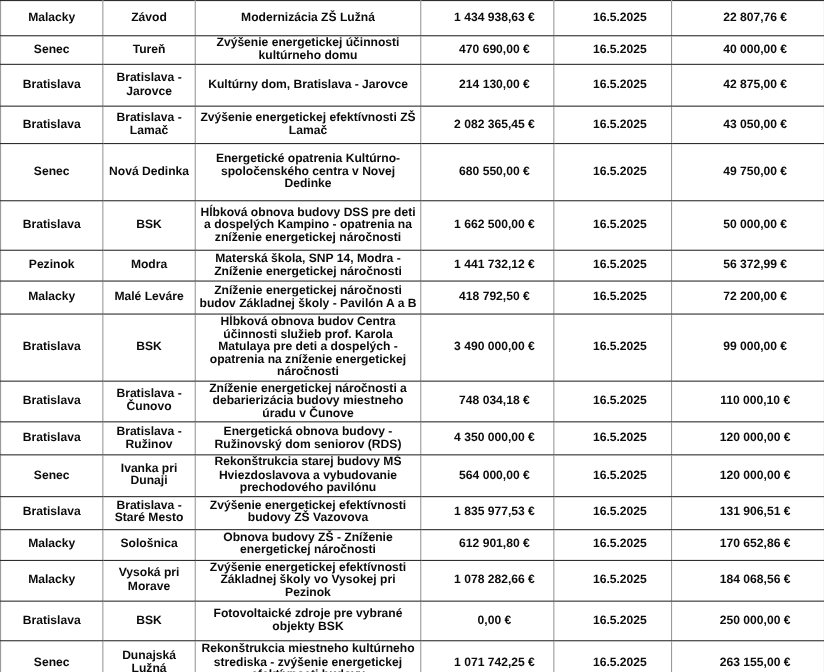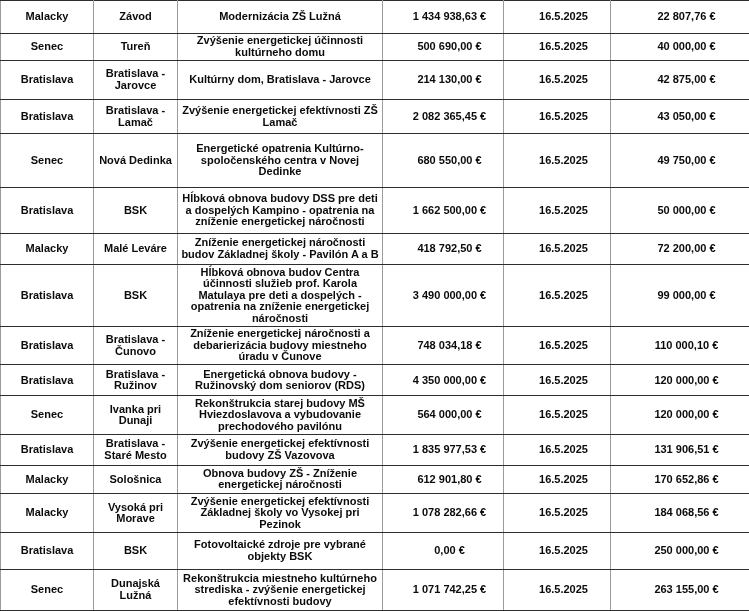--- a/index.html
+++ b/index.html
@@ -63,21 +63,21 @@
     <td>Závod</td>
     <td>Modernizácia ZŠ Lužná</td>
     <td class="num">1 434 938,63 €</td>
     <td class="date">16.5.2025</td>
     <td class="num">22 807,76 €</td>
   </tr>
       <tr style="height: 24px;">
     <td>Senec</td>
     <td>Tureň</td>
     <td>Zvýšenie energetickej účinnosti kultúrneho domu</td>
-    <td class="num">500 690,00 €</td>
+    <td class="num">470 690,00 €</td>
     <td class="date">16.5.2025</td>
     <td class="num">40 000,00 €</td>
   </tr>
       <tr style="height: 38px;">
     <td>Bratislava</td>
     <td>Bratislava - Jarovce</td>
     <td>Kultúrny dom, Bratislava - Jarovce</td>
     <td class="num">214 130,00 €</td>
     <td class="date">16.5.2025</td>
     <td class="num">42 875,00 €</td>
@@ -98,20 +98,28 @@
     <td class="date">16.5.2025</td>
     <td class="num">49 750,00 €</td>
   </tr>
       <tr style="height: 45px;">
     <td>Bratislava</td>
     <td>BSK</td>
     <td>Hĺbková obnova budovy DSS pre deti a dospelých Kampino - opatrenia na zníženie energetickej náročnosti</td>
     <td class="num">1 662 500,00 €</td>
     <td class="date">16.5.2025</td>
     <td class="num">50 000,00 €</td>
+  </tr>
+      <tr style="height: 28px;">
+    <td>Pezinok</td>
+    <td>Modra</td>
+    <td>Materská škola, SNP 14, Modra - Zníženie energetickej náročnosti</td>
+    <td class="num">1 441 732,12 €</td>
+    <td class="date">16.5.2025</td>
+    <td class="num">56 372,99 €</td>
   </tr>
       <tr style="height: 30px;">
     <td>Malacky</td>
     <td>Malé Leváre</td>
     <td>Zníženie energetickej náročnosti budov Základnej školy - Pavilón A a B</td>
     <td class="num">418 792,50 €</td>
     <td class="date">16.5.2025</td>
     <td class="num">72 200,00 €</td>
   </tr>
       <tr style="height: 32px;">

